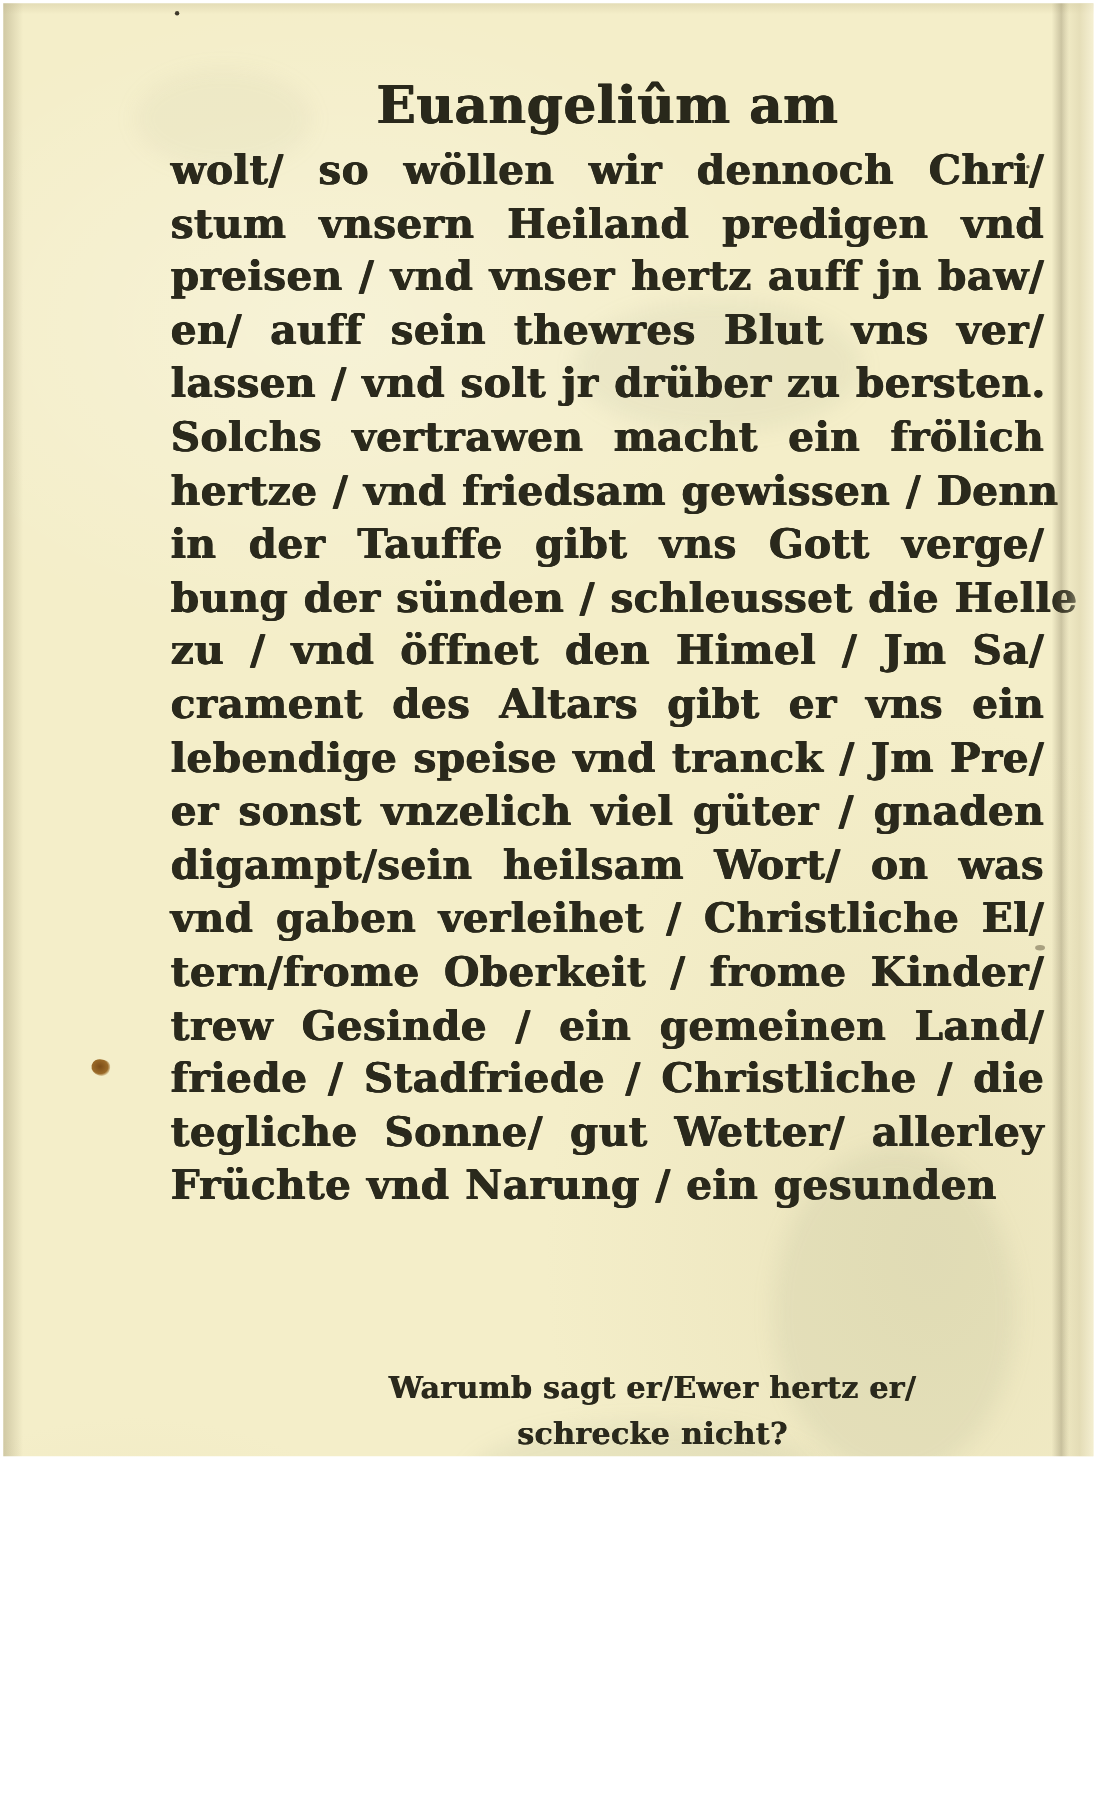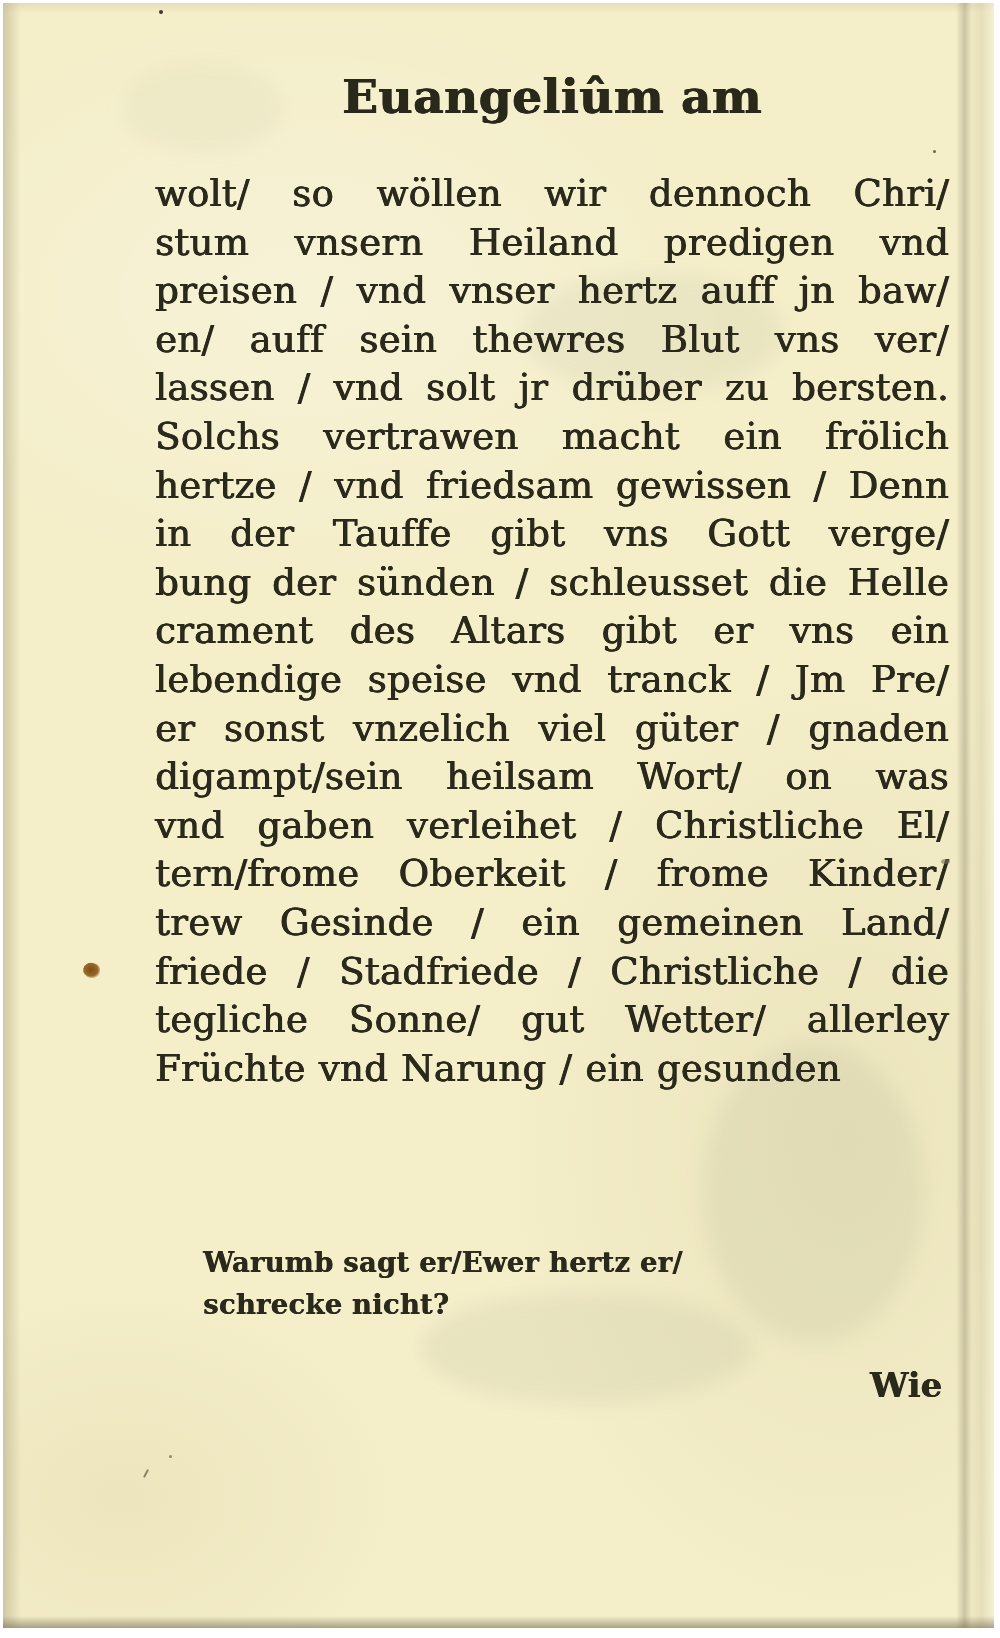--- a/index.html
+++ b/index.html
@@ -1,17 +1,17 @@
 <!DOCTYPE html>
 <html><head>
 <meta charset="utf-8">
 <style>
   html,body{margin:0;padding:0;background:#ffffff;}
   .scan{
-    position:relative;width:1000px;height:1638px;background:#ffffff;
+    position:relative;width:1000px;height:1324px;background:#ffffff;
     overflow:hidden;font-family:"DejaVu Serif", serif;
   }
   .paper{
     position:absolute;left:3px;top:3px;width:991px;height:1625px;
     background:
       radial-gradient(ellipse 620px 420px at 30% 18%, rgba(255,255,255,0.25), rgba(255,255,255,0) 70%),
       radial-gradient(ellipse 500px 700px at 85% 70%, rgba(214,205,160,0.30), rgba(214,205,160,0) 70%),
       radial-gradient(ellipse 400px 300px at 12% 92%, rgba(222,212,168,0.35), rgba(222,212,168,0) 70%),
       #f4eec9;
   }
@@ -34,34 +34,33 @@
 
   .header{
     position:absolute;left:152px;top:66px;width:794px;
     text-align:center;font-size:47px;font-weight:700;color:#29281b;
     letter-spacing:0.5px;
     text-shadow:0.7px 0 currentColor, -0.2px 0 currentColor;
     white-space:nowrap;
   }
   .body{
     position:absolute;left:152px;top:127px;width:794px;
-    font-size:37px;font-weight:400;color:#2a291c;
+    font-size:37px;font-weight:700;color:#2a291c;
     letter-spacing:0.3px;word-spacing:1px;
     text-shadow:0.65px 0 currentColor, -0.2px 0 currentColor;
-    margin-top:40px;
   }
   .bline{
     height:48.6px;line-height:48.6px;
     text-align:justify;text-align-last:justify;
     white-space:nowrap;overflow:visible;
   }
   .bline:last-child{text-align-last:left;}
   .annot{
     position:absolute;left:200px;top:1238px;width:780px;
-    text-align:left;font-size:27.5px;font-weight:700;color:#2a291c;
+    text-align:center;font-size:27.5px;font-weight:700;color:#2a291c;
     line-height:42px;letter-spacing:0.2px;
     text-shadow:0.5px 0 currentColor;
   }
   .catchword{
     position:absolute;right:52px;top:1362px;
     font-size:34px;font-weight:700;color:#2a291c;
     text-shadow:0.6px 0 currentColor;
     margin-left:14px;
   }
   .stain{
@@ -92,20 +91,21 @@
     <div class="body">
         <div class="bline">wolt/ so wöllen wir dennoch Chri/</div>
         <div class="bline">stum vnsern Heiland predigen vnd</div>
         <div class="bline">preisen / vnd vnser hertz auff jn baw/</div>
         <div class="bline">en/ auff sein thewres Blut vns ver/</div>
         <div class="bline">lassen / vnd solt jr drüber zu bersten.</div>
         <div class="bline">Solchs vertrawen macht ein frölich</div>
         <div class="bline">hertze / vnd friedsam gewissen / Denn</div>
         <div class="bline">in der Tauffe gibt vns Gott verge/</div>
         <div class="bline">bung der sünden / schleusset die Helle</div>
+        <div class="bline">zu / vnd öffnet den Himel / Jm Sa/</div>
         <div class="bline">crament des Altars gibt er vns ein</div>
         <div class="bline">lebendige speise vnd tranck / Jm Pre/</div>
         <div class="bline">er sonst vnzelich viel güter / gnaden</div>
         <div class="bline">digampt/sein heilsam Wort/ on was</div>
         <div class="bline">vnd gaben verleihet / Christliche El/</div>
         <div class="bline">tern/frome Oberkeit / frome Kinder/</div>
         <div class="bline">trew Gesinde / ein gemeinen Land/</div>
         <div class="bline">friede / Stadfriede / Christliche / die</div>
         <div class="bline">tegliche Sonne/ gut Wetter/ allerley</div>
         <div class="bline">Früchte vnd Narung / ein gesunden</div>

